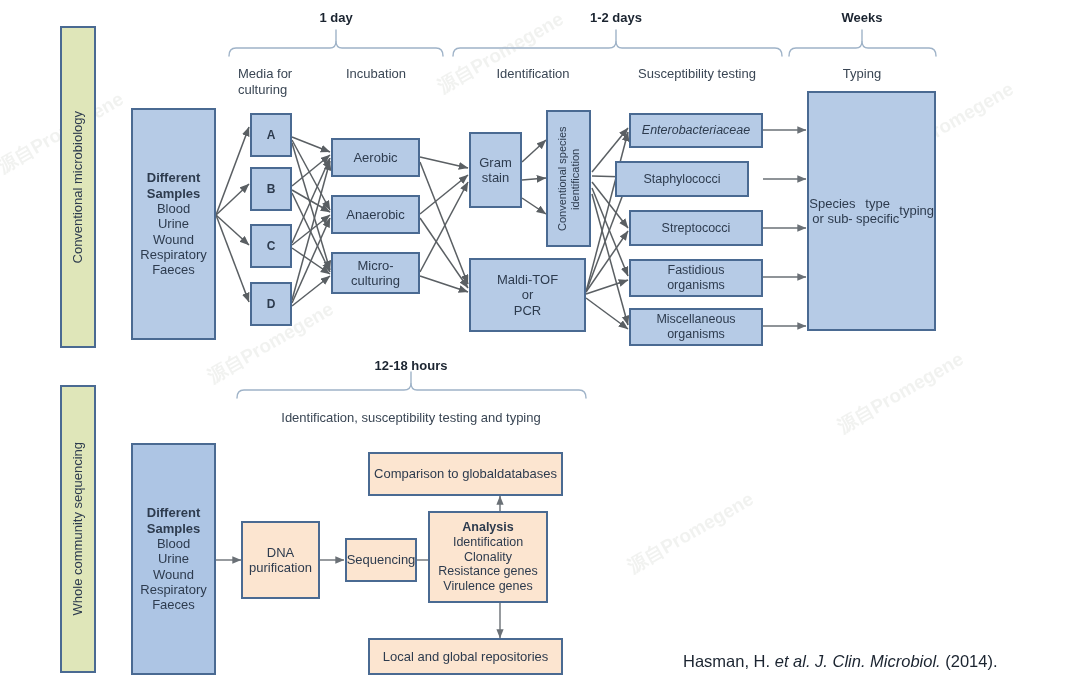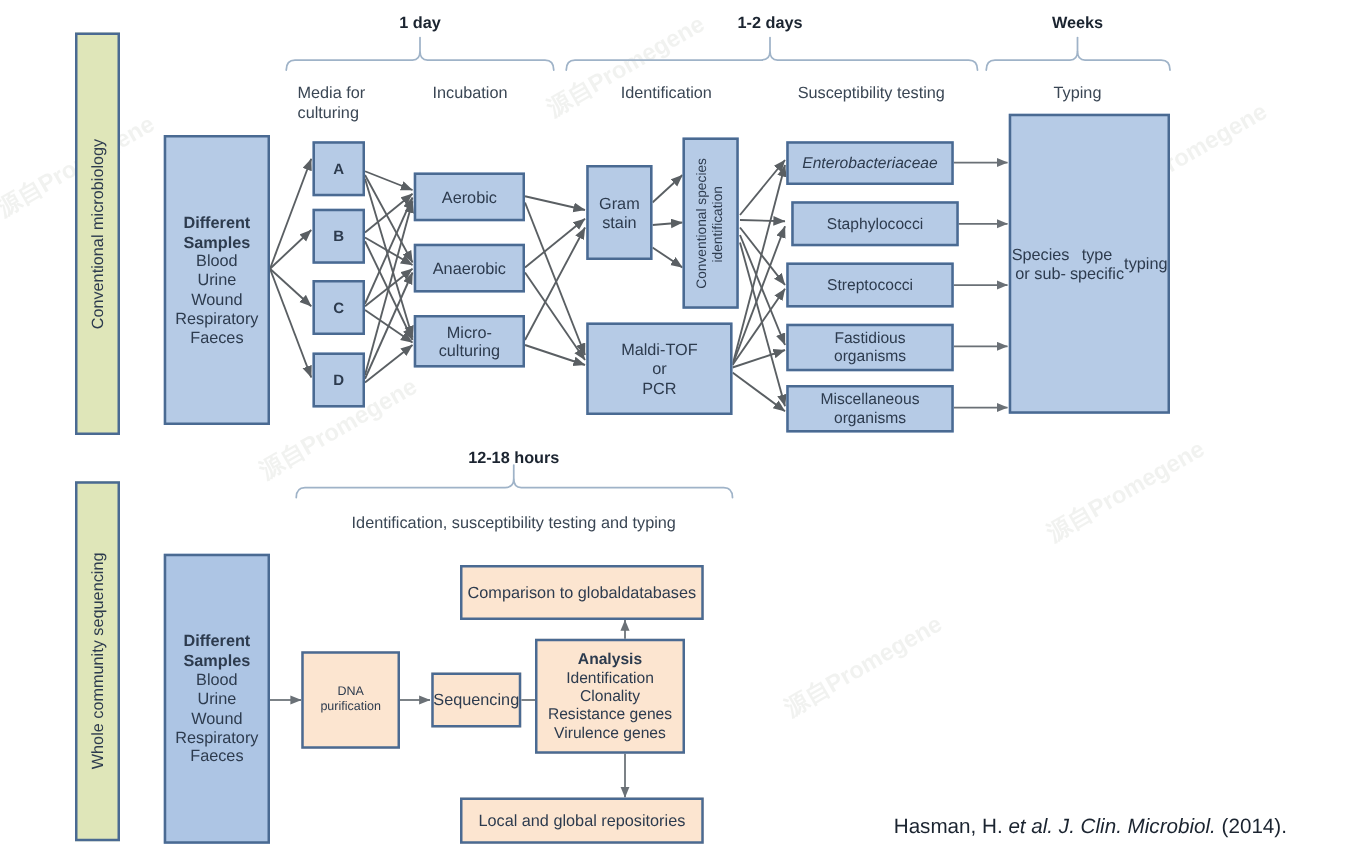--- a/index.html
+++ b/index.html
@@ -230,21 +230,21 @@
 
   <div class="box blue" style="left:469px;top:258px;width:117px;height:74px;font-size:13px;flex-direction:column;">
     <span>Maldi-TOF</span>
     <span>or</span>
     <span>PCR</span>
   </div>
 
   <div class="box blue" style="left:629px;top:113px;width:134px;height:35px;font-size:12.5px;">
     <span class="it">Enterobacteriaceae</span>
   </div>
-  <div class="box blue" style="left:633px;top:161px;width:134px;height:36px;font-size:12.5px;">Staphylococci</div>
+  <div class="box blue" style="left:615px;top:161px;width:134px;height:36px;font-size:12.5px;">Staphylococci</div>
   <div class="box blue" style="left:629px;top:210px;width:134px;height:36px;font-size:12.5px;">Streptococci</div>
   <div class="box blue" style="left:629px;top:259px;width:134px;height:38px;font-size:12.5px;flex-direction:column;">
     <span>Fastidious</span>
     <span>organisms</span>
   </div>
   <div class="box blue" style="left:629px;top:308px;width:134px;height:38px;font-size:12.5px;flex-direction:column;">
     <span>Miscellaneous</span>
     <span>organisms</span>
   </div>
 
@@ -265,21 +265,21 @@
   <div class="box blue-deep" style="left:131px;top:443px;width:85px;height:232px;font-size:13px;flex-direction:column;">
     <span class="b">Different</span>
     <span class="b">Samples</span>
     <span>Blood</span>
     <span>Urine</span>
     <span>Wound</span>
     <span>Respiratory</span>
     <span>Faeces</span>
   </div>
 
-  <div class="box peach" style="left:241px;top:521px;width:79px;height:78px;font-size:10px;flex-direction:column;">
+  <div class="box peach" style="left:241px;top:521px;width:79px;height:78px;font-size:13px;flex-direction:column;">
     <span>DNA</span>
     <span>purification</span>
   </div>
 
   <div class="box peach" style="left:345px;top:538px;width:72px;height:44px;font-size:13px;">Sequencing</div>
 
   <div class="box peach" style="left:428px;top:511px;width:120px;height:92px;font-size:12.5px;flex-direction:column;">
     <span class="b">Analysis</span>
     <span>Identification</span>
     <span>Clonality</span>
@@ -287,17 +287,17 @@
     <span>Virulence genes</span>
   </div>
 
   <div class="box peach" style="left:368px;top:452px;width:195px;height:44px;font-size:13px;flex-direction:row;">
     <span>Comparison to global</span>
     <span>databases</span>
   </div>
 
   <div class="box peach" style="left:368px;top:638px;width:195px;height:37px;font-size:13px;">Local and global repositories</div>
 
-  <div class="cite" style="left:683px;top:652px;margin-left:32px;">
+  <div class="cite" style="left:683px;top:652px;">
     <span>Hasman, H. </span><span class="it">et al. J. Clin. Microbiol.</span><span> (2014).</span>
   </div>
 
 </div>
 
 </body></html>

